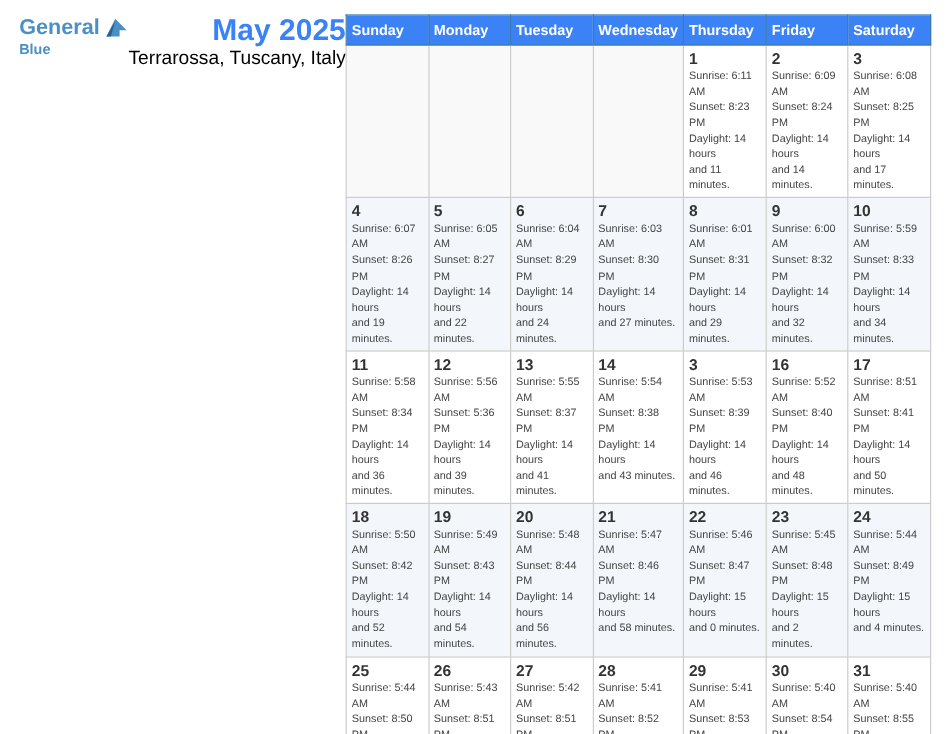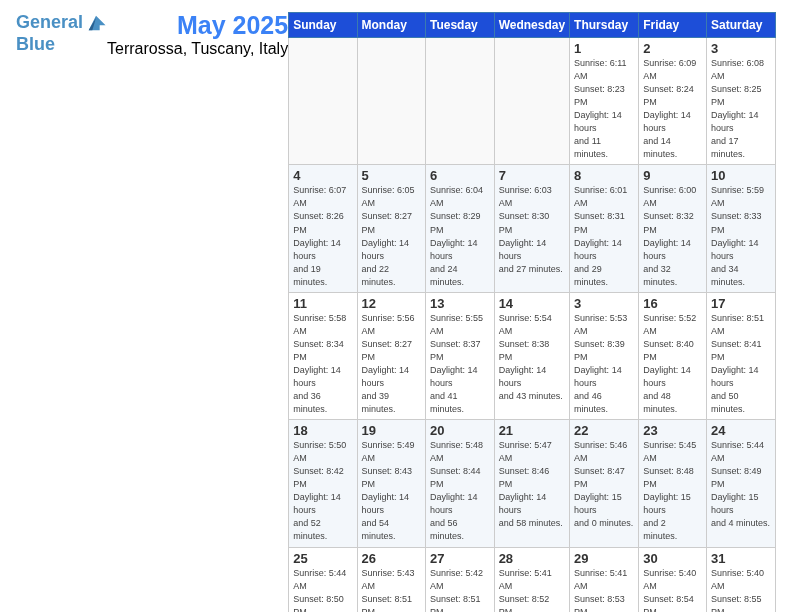--- a/index.html
+++ b/index.html
@@ -53,21 +53,21 @@
     .location-title {
       font-size: 16px;
       color: #000000;
     }
     .calendar-table {
       width: 100%;
       border-collapse: collapse;
       flex: 1;
     }
     .calendar-table th {
-      background-color: #1d4ed8;
+      background-color: #3b82f6;
       color: #fff;
       font-size: 12px;
       font-weight: bold;
       padding: 5px 4px;
       text-align: left;
       border: 1px solid #3a7ab0;
     }
     .calendar-table td {
       border: 1px solid #ccc;
       vertical-align: top;
@@ -108,21 +108,21 @@
       <div>
         <div style="display:flex;align-items:center;">
           <span class="logo-text">
             <span>General</span>
           </span>
           <svg class="logo-icon" viewBox="0 0 30 30" xmlns="http://www.w3.org/2000/svg">
             <polygon points="5,25 15,5 28,18 20,18 20,25" fill="#4a90c4"></polygon>
             <polygon points="5,25 15,8 10,25" fill="#2a6090"></polygon>
           </svg>
         </div>
-        <div style="font-size:18px;font-weight:bold;color:#4a90c4;">Blue</div>
+        <div style="font-size:12px;font-weight:bold;color:#4a90c4;">Blue</div>
       </div>
     </div>
     <div class="title-area">
       <div class="month-title">May 2025</div>
       <div class="location-title">Terrarossa, Tuscany, Italy</div>
     </div>
   </div>
 
   <table class="calendar-table">
     <thead>
@@ -219,21 +219,21 @@
           <td>
             <span class="day-number">11</span>
             <div class="day-info" style="white-space: pre-line;">Sunrise: 5:58 AM
 Sunset: 8:34 PM
 Daylight: 14 hours
 and 36 minutes.</div>
           </td>
           <td>
             <span class="day-number">12</span>
             <div class="day-info" style="white-space: pre-line;">Sunrise: 5:56 AM
-Sunset: 8:27 PM
+Sunset: 5:36 PM
 Daylight: 14 hours
 and 39 minutes.</div>
           </td>
           <td>
             <span class="day-number">13</span>
             <div class="day-info" style="white-space: pre-line;">Sunrise: 5:55 AM
 Sunset: 8:37 PM
 Daylight: 14 hours
 and 41 minutes.</div>
           </td>

